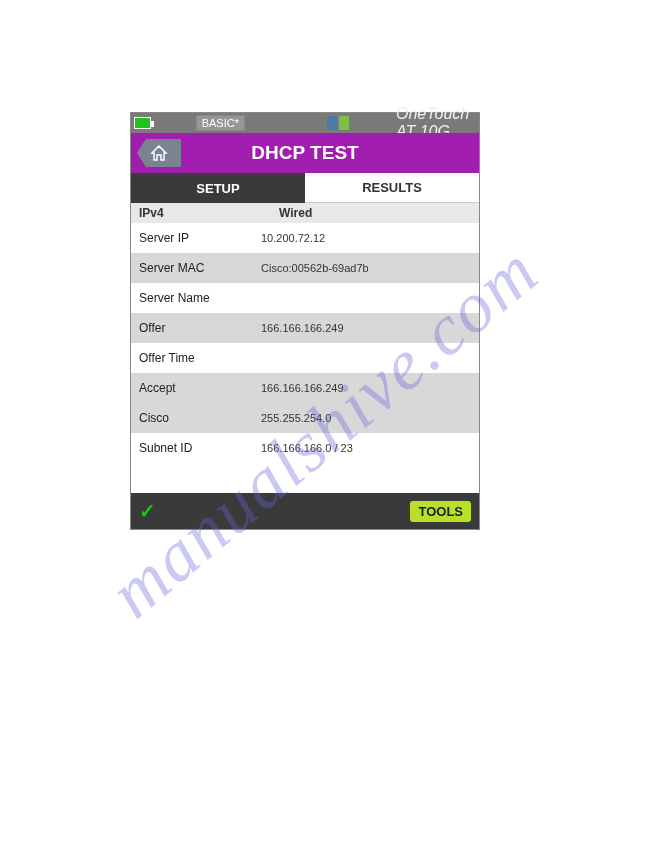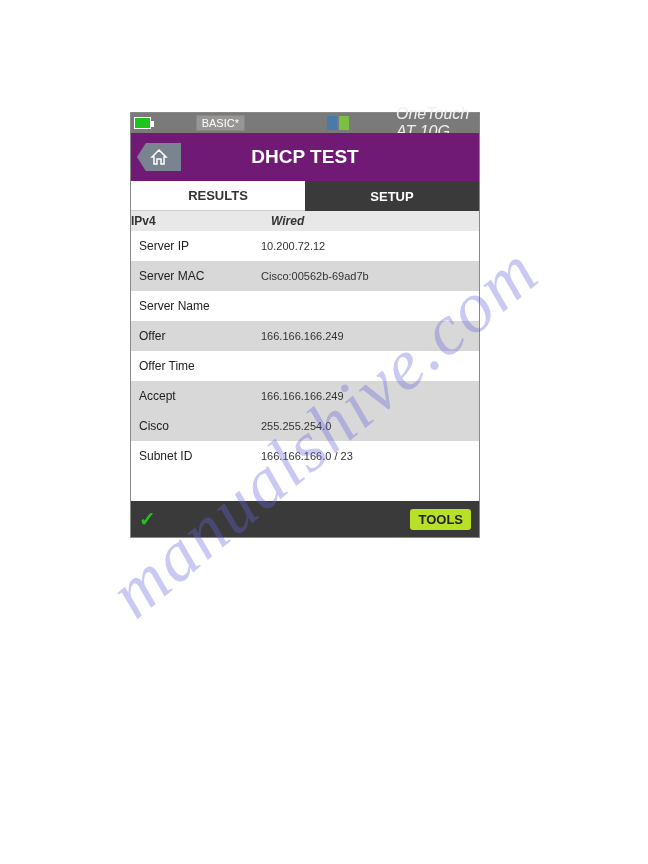--- a/index.html
+++ b/index.html
@@ -67,22 +67,22 @@
     }
     .mini-icon.green {
       background: #7bc043;
     }
     .product-name {
       font-style: italic;
       font-size: 16px;
       color: #f0f0f0;
     }
     .title-bar {
-      height: 48px;
-      background: #701a75;
+      height: 40px;
+      background: #a21caf;
       display: flex;
       align-items: center;
       position: relative;
     }
     .home-btn {
       width: 44px;
       height: 28px;
       margin-left: 6px;
       background: #7a8490;
       position: relative;
@@ -122,28 +122,28 @@
     .tab.active {
       background: #ffffff;
       color: #333;
       border-bottom: 1px solid #ccc;
     }
     .content {
       background: #fff;
     }
     .header-row {
       display: flex;
-      padding: 3px 0;
+      padding: 3px 8px;
       font-size: 12px;
       font-weight: bold;
       color: #333;
       background: #e8e8e8;
     }
     .header-row .h1 { width: 110px; }
-    .header-row .h2 { flex: 1; text-align: left; padding-left: 30px; font-style: italic; }
+    .header-row .h2 { flex: 1; text-align: left; padding-left: 30px; }
     .row {
       display: flex;
       align-items: center;
       padding: 6px 8px;
       min-height: 30px;
     }
     .row.light { background: #ffffff; }
     .row.dark { background: #d8d8d8; }
     .row .label {
       width: 110px;
@@ -214,22 +214,22 @@
   <div class="title-bar">
     <div class="home-btn">
       <svg width="18" height="16" viewBox="0 0 18 16">
         <path d="M2 8 L9 1 L16 8 L14 8 L14 15 L11 15 L11 10 L7 10 L7 15 L4 15 L4 8 Z" fill="none" stroke="#fff" stroke-width="1.5"></path>
       </svg>
     </div>
     <div class="title-text">DHCP TEST</div>
   </div>
 
   <div class="tabs">
+    <div class="tab inactive">SETUP</div>
     <div class="tab active">RESULTS</div>
-    <div class="tab inactive">SETUP</div>
   </div>
 
   <div class="content">
     <div class="header-row">
       <div class="h1">IPv4</div>
       <div class="h2">Wired</div>
     </div>
     <div id="rows-container">
         <div class="row light">
           <div class="label">Server IP</div>

